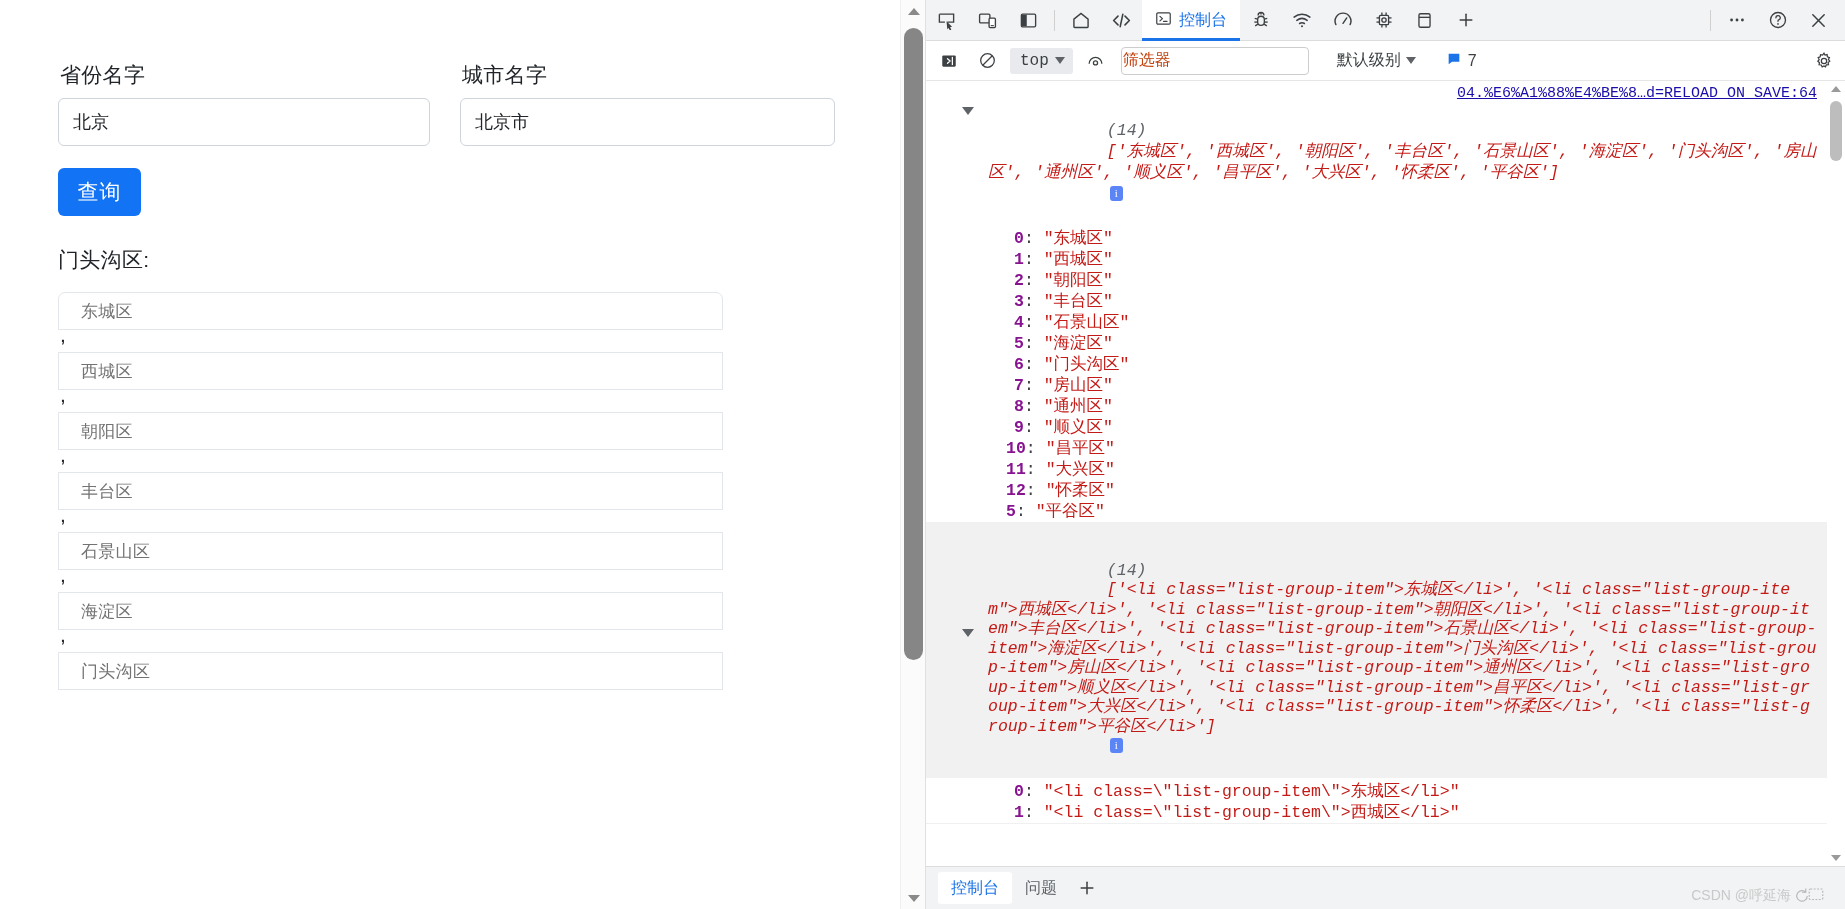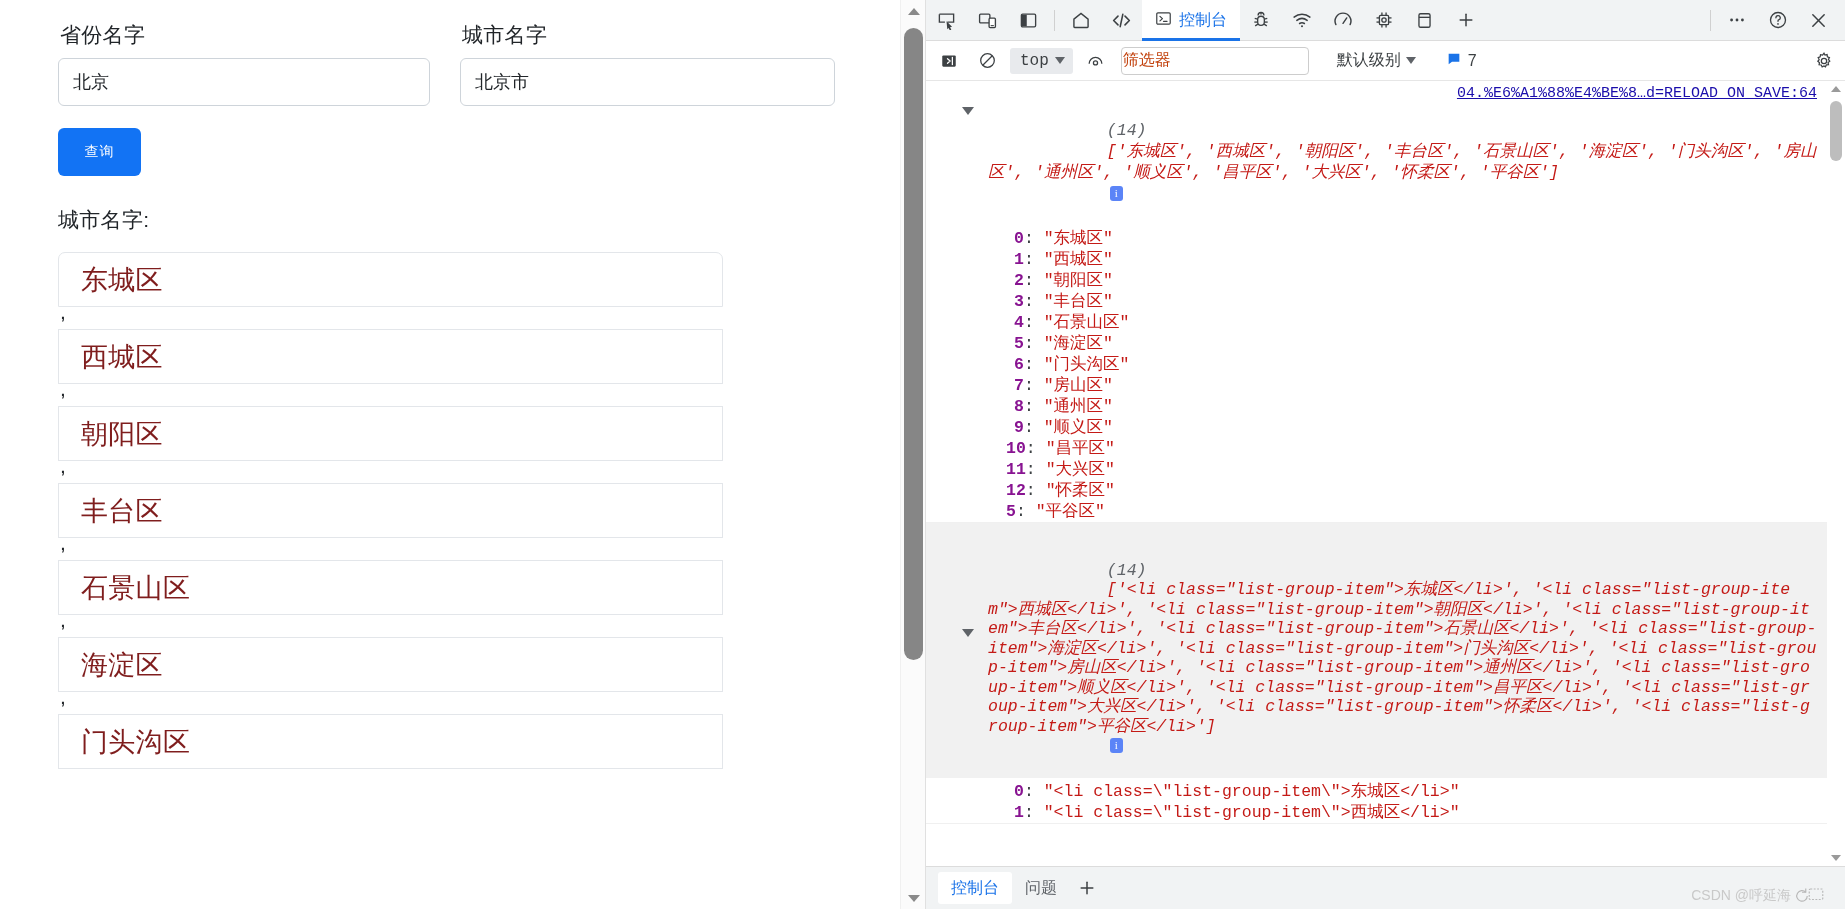--- a/index.html
+++ b/index.html
@@ -18,21 +18,21 @@
   .page-pane {
     width: 925px; height: 909px;
     position: relative;
     background: #ffffff;
     overflow: hidden;
     flex: 0 0 925px;
   }
   .page-content { padding: 22px 0 0 58px; width: 867px; }
 
   .form-row { display: flex; gap: 30px; }
-  .field-group { display: flex; flex-direction: column; }
+  .field-group { display: flex; flex-direction: column; margin-top: 40px; }
   .field-group.prov { width: 372px; }
   .field-group.city { width: 375px; }
 
   .field-label {
     font-size: 21px;
     color: #212529;
     margin: 0 0 11px 2px;
     line-height: 1.2;
     letter-spacing: .3px;
   }
@@ -51,21 +51,21 @@
     align-items: center;
   }
 
   .query-btn {
     margin-top: 22px;
     width: 83px; height: 48px;
     background: #1273f4;
     border: none;
     border-radius: 6px;
     color: #fff;
-    font-size: 14px;
+    font-size: 21px;
     font-family: "Liberation Sans", "DejaVu Sans", sans-serif;
     cursor: pointer;
     display: flex; align-items: center; justify-content: center;
     letter-spacing: 1px;
   }
 
   .list-title {
     margin-top: 30px;
     font-size: 21px;
     color: #212529;
@@ -77,26 +77,26 @@
   .region-sep {
     font-size: 21px; color: #212529;
     line-height: 10px;
     height: 22px;
     padding-left: 2px;
     font-style: normal;
   }
   .region-item {
     border: 1px solid #e3e6ea;
     background: #fff;
-    height: 55px;
+    height: 38px;
     display: flex;
     align-items: center;
     padding-left: 22px;
-    font-size: 27px;
-    color: #7f1d1d;
+    font-size: 17px;
+    color: #737373;
     letter-spacing: .3px;
   }
   .region-item.first { border-radius: 7px 7px 0 0; }
 
   
   .page-scrollbar {
     position: absolute; top: 0; right: 0;
     width: 25px; height: 909px;
     background: #fbfbfb;
     border-left: 1px solid #f0f0f0;
@@ -387,21 +387,21 @@
           <div class="field-input">北京</div>
         </div>
         <div class="field-group city">
           <div class="field-label">城市名字</div>
           <div class="field-input">北京市</div>
         </div>
       </div>
 
       <div class="query-btn">查询</div>
 
-      <div class="list-title">城市名字:</div>
+      <div class="list-title">门头沟区:</div>
 
       <div class="region-list">
 
         <div class="region-item-wrap">
           <div class="region-item first">东城区</div>
         </div>
 
         <div class="region-item-wrap">
           <div class="region-sep">,</div>
           <div class="region-item">西城区</div>

